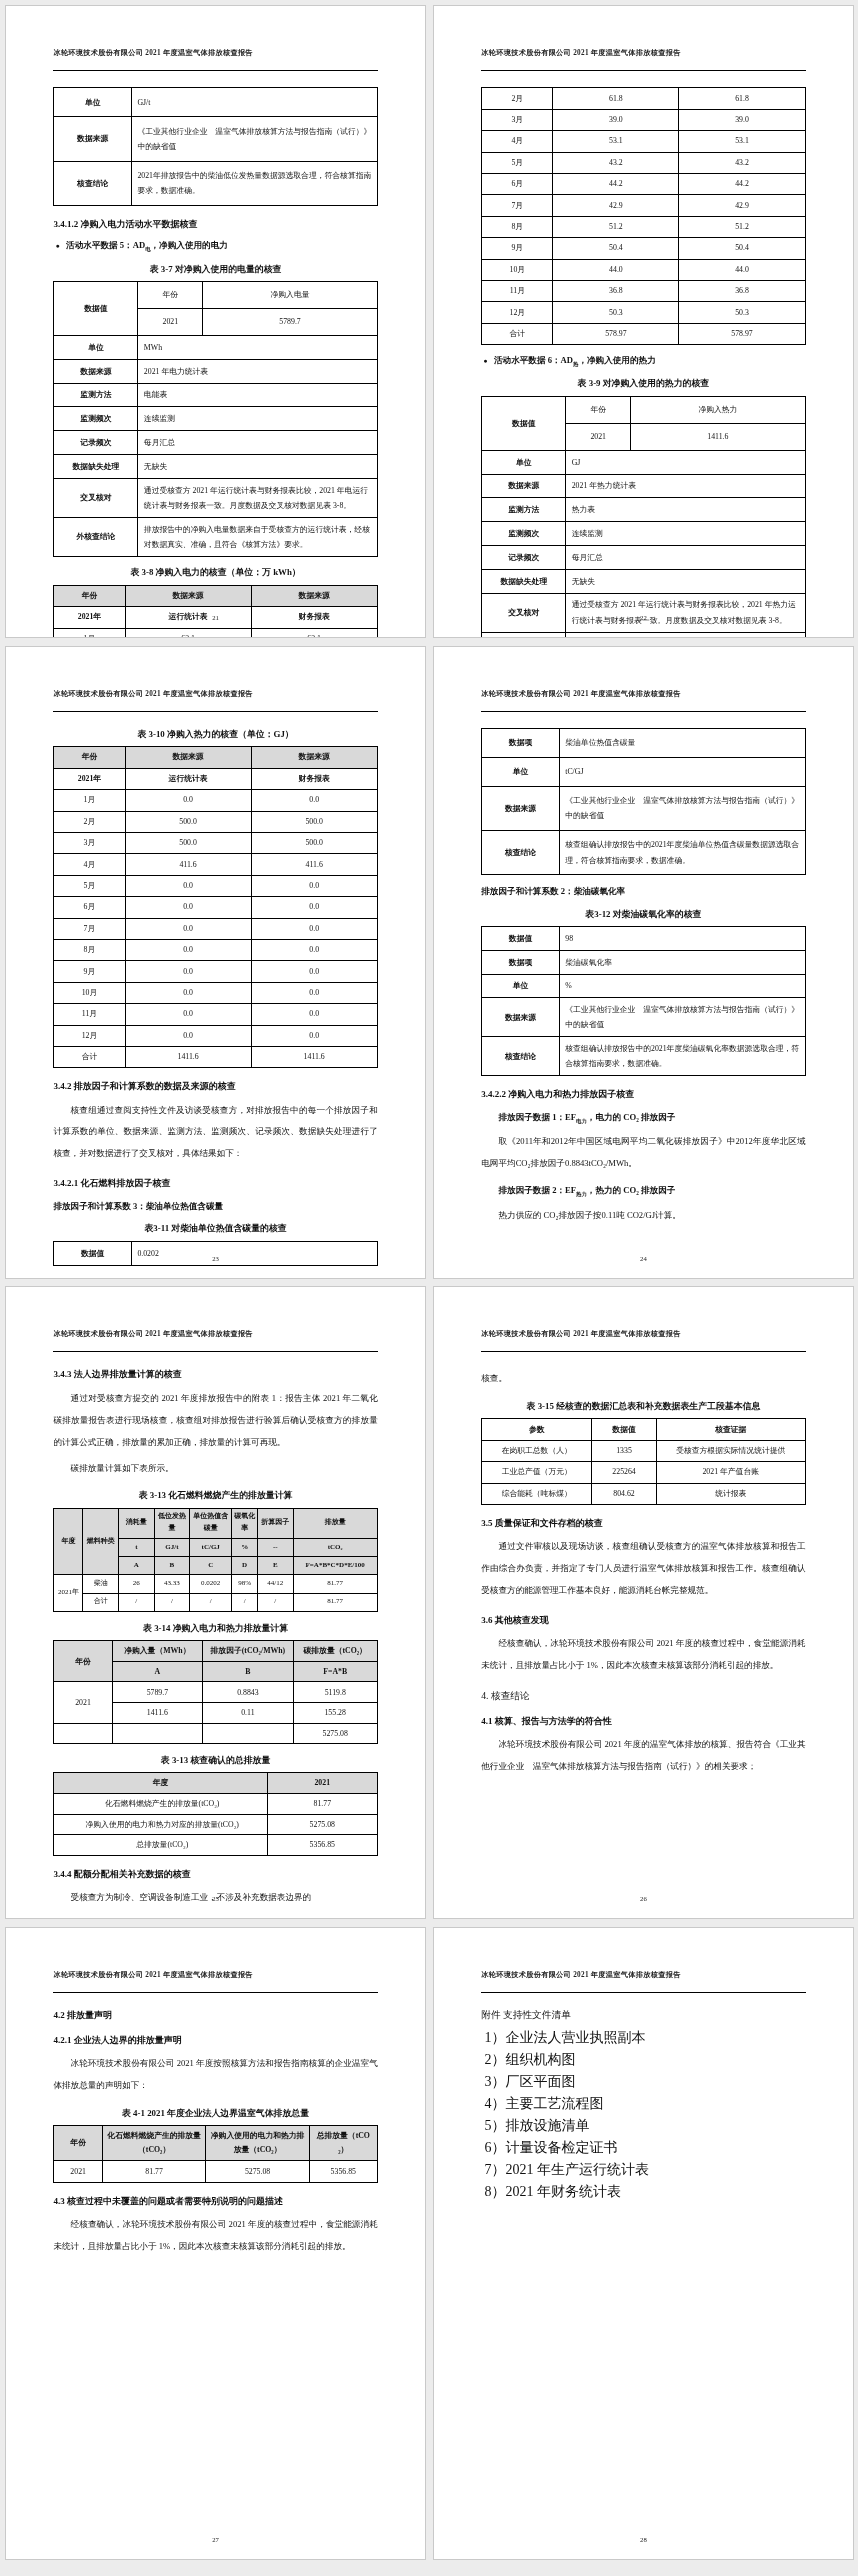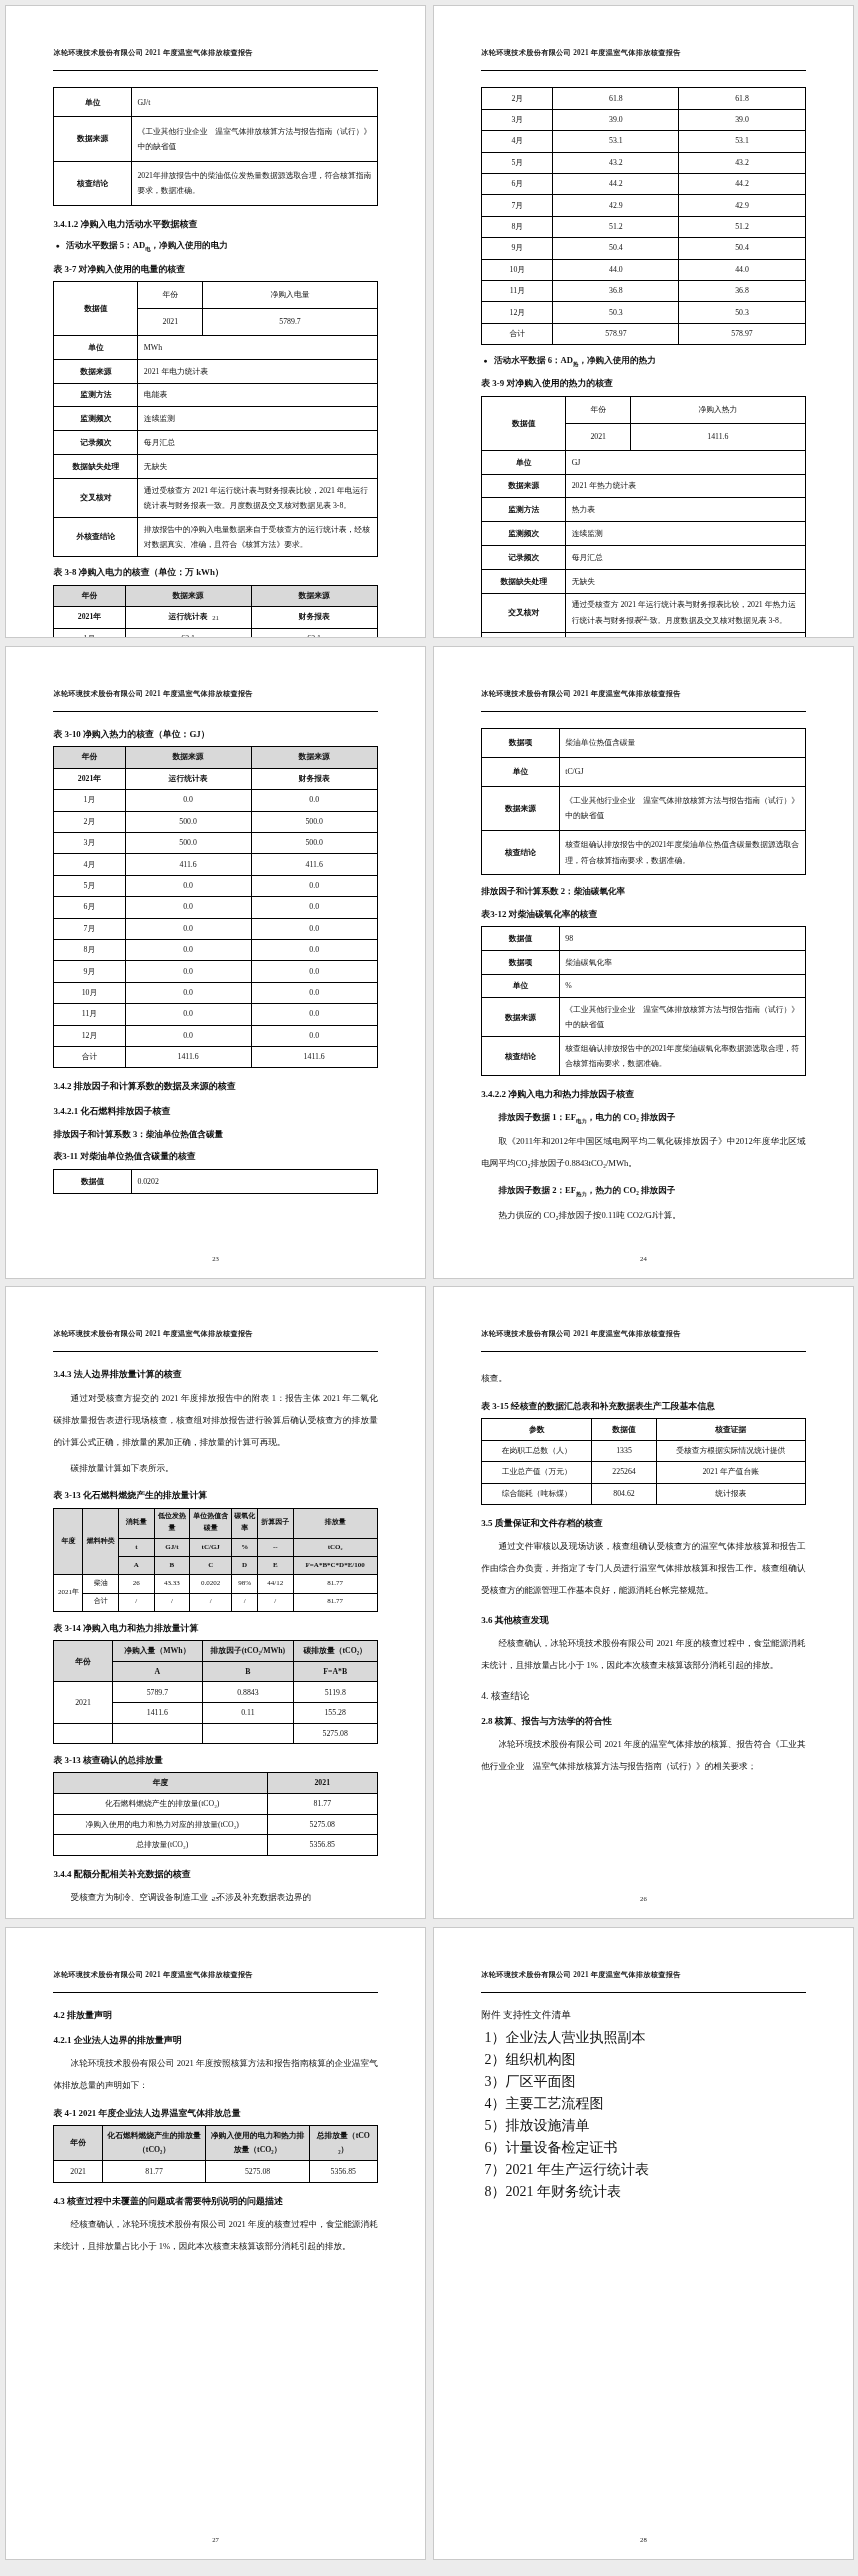--- a/index.html
+++ b/index.html
@@ -37,21 +37,21 @@
     font-weight:bold;
   }
   .h1{font-size:9.7px;font-weight:normal;margin:13px 0 7.5px 0;}
   .h2{font-size:9px;font-weight:bold;margin:11.8px 0 6.4px 0;}
   .h3{font-size:8.6px;font-weight:bold;margin:10.7px 0 6.4px 0;}
   .h3.ind{text-indent:2em;}
   .para{font-size:8.6px;line-height:2.55;margin:4.3px 0;text-align:justify;}
   .para.ind{text-indent:2em;}
   .bullet{font-size:8.6px;font-weight:bold;margin:9.7px 0 5.4px 0;padding-left:2.1px;}
   .bullet .dot{margin-right:6.4px;font-size:7px;}
-  .tbl-title{font-size:8.9px;font-weight:bold;text-align:left;margin:9.7px 0 5.4px 0;}
+  .tbl-title{font-size:8.9px;font-weight:bold;text-align:center;margin:9.7px 0 5.4px 0;}
   table{border-collapse:collapse;width:100%;table-layout:fixed;}
   table.doc{border:1.1px solid #000;margin:2.1px 0 5.4px 0;}
   td{border:0.5px solid #000;font-size:7.8px;vertical-align:middle;word-break:break-all;}
   .kv .k{font-weight:bold;text-align:center;padding:4.3px 2.1px;}
   .kv .v{text-align:left;padding:3.8px 5.4px;line-height:1.95;}
   .kv.roomy .k{padding:7.5px 2.1px;}
   .kv.roomy .v{padding:6.4px 5.4px;}
   .nest-cell{padding:0 !important;}
   table.nest{width:100%;border:0;}
   table.nest td{border:0;text-align:center;padding:5.4px 2.1px;font-size:7.8px;}
@@ -405,20 +405,21 @@
             <td>0.0</td>
           </tr>
           <tr>
             <td>合计</td>
             <td>1411.6</td>
             <td>1411.6</td>
           </tr>
         </tbody>
       </table>
       <div class="h2">3.4.2  排放因子和计算系数的数据及来源的核查</div>
+      <div class="para ind">核查组通过查阅支持性文件及访谈受核查方，对排放报告中的每一个排放因子和计算系数的单位、数据来源、监测方法、监测频次、记录频次、数据缺失处理进行了核查，并对数据进行了交叉核对，具体结果如下：</div>
       <div class="h2">3.4.2.1 化石燃料排放因子核查</div>
       <div class="h3">排放因子和计算系数 3：柴油单位热值含碳量</div>
       <div class="tbl-title">表3-11    对柴油单位热值含碳量的核查</div>
       <table class="doc kv">
         <colgroup>
           <col style="width: 24%;">
           <col style="width: auto;">
         </colgroup>
         <tbody>
           <tr>
@@ -656,21 +657,21 @@
             <td>804.62</td>
             <td>统计报表</td>
           </tr>
         </tbody>
       </table>
       <div class="h2">3.5  质量保证和文件存档的核查</div>
       <div class="para ind">通过文件审核以及现场访谈，核查组确认受核查方的温室气体排放核算和报告工作由综合办负责，并指定了专门人员进行温室气体排放核算和报告工作。核查组确认受核查方的能源管理工作基本良好，能源消耗台帐完整规范。</div>
       <div class="h2">3.6  其他核查发现</div>
       <div class="para ind">经核查确认，冰轮环境技术股份有限公司 2021 年度的核查过程中，食堂能源消耗未统计，且排放量占比小于 1%，因此本次核查未核算该部分消耗引起的排放。</div>
       <div class="h1">4. 核查结论</div>
-      <div class="h2">2.8 核算、报告与方法学的符合性</div>
+      <div class="h2">4.1 核算、报告与方法学的符合性</div>
       <div class="para ind">冰轮环境技术股份有限公司 2021 年度的温室气体排放的核算、报告符合《工业其他行业企业　温室气体排放核算方法与报告指南（试行）》的相关要求；</div>
       <div class="pagenum">26</div>
     </div>
     <div class="page">
       <div class="hdr">冰轮环境技术股份有限公司 2021 年度温室气体排放核查报告</div>
       <div class="h2">4.2  排放量声明</div>
       <div class="h2">4.2.1   企业法人边界的排放量声明</div>
       <div class="para ind">冰轮环境技术股份有限公司 2021 年度按照核算方法和报告指南核算的企业温室气体排放总量的声明如下：</div>
       <div class="tbl-title">表 4-1   2021 年度企业法人边界温室气体排放总量</div>
       <table class="doc grid">

